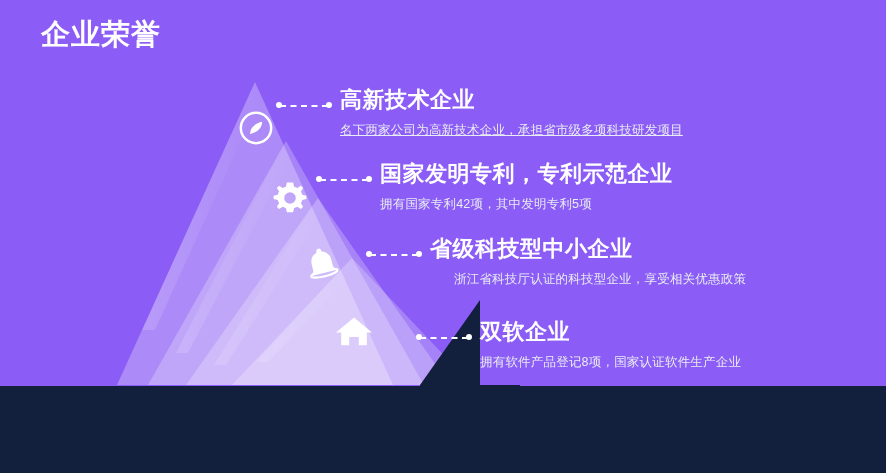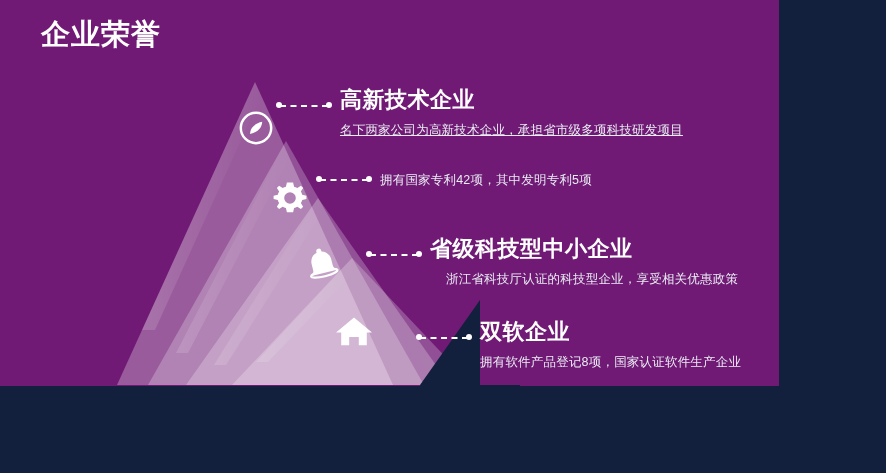--- a/index.html
+++ b/index.html
@@ -6,23 +6,23 @@
     margin: 0;
     padding: 0;
     background: #121f3d;
   }
   body {
     font-family: "Liberation Sans", "DejaVu Sans", sans-serif;
     -webkit-font-smoothing: antialiased;
   }
   #slide {
     position: relative;
-    width: 779px;
+    width: 886px;
     height: 473px;
-    background: #701a75;
+    background: #8b5cf6;
     overflow: hidden;
   }
 
   
   #page-title {
     position: absolute;
     left: 41px;
     top: 14px;
     font-size: 29px;
     font-weight: bold;
@@ -105,21 +105,21 @@
     white-space: nowrap;
   }
 
   #item-1 { left: 276px; top: 88px;  }
   #item-2 { left: 316px; top: 162px; }
   #item-3 { left: 366px; top: 237px; }
   #item-4 { left: 416px; top: 320px; }
 
   #item-1 .item-desc { margin-left: 0px; text-decoration: underline; }
   #item-2 .item-desc { margin-left: 0px; }
-  #item-3 .item-desc { margin-left: 16px; }
+  #item-3 .item-desc { margin-left: 24px; }
   #item-4 .item-desc { }
 </style>
 </head>
 <body>
 
 <div id="slide">
 
   <div id="page-title">企业荣誉</div>
 
   <svg id="pyramid" viewBox="0 0 886 473" preserveAspectRatio="none">
@@ -195,20 +195,21 @@
     </span>
   </div>
 
   <div class="item" id="item-2">
     <span class="connector">
       <span class="dot start"></span>
       <span class="dash"></span>
       <span class="dot end"></span>
     </span>
     <span class="item-text">
+      <span class="item-title">国家发明专利，专利示范企业</span>
       <span class="item-desc" style="display:block">拥有国家专利42项，其中发明专利5项</span>
     </span>
   </div>
 
   <div class="item" id="item-3">
     <span class="connector">
       <span class="dot start"></span>
       <span class="dash"></span>
       <span class="dot end"></span>
     </span>

